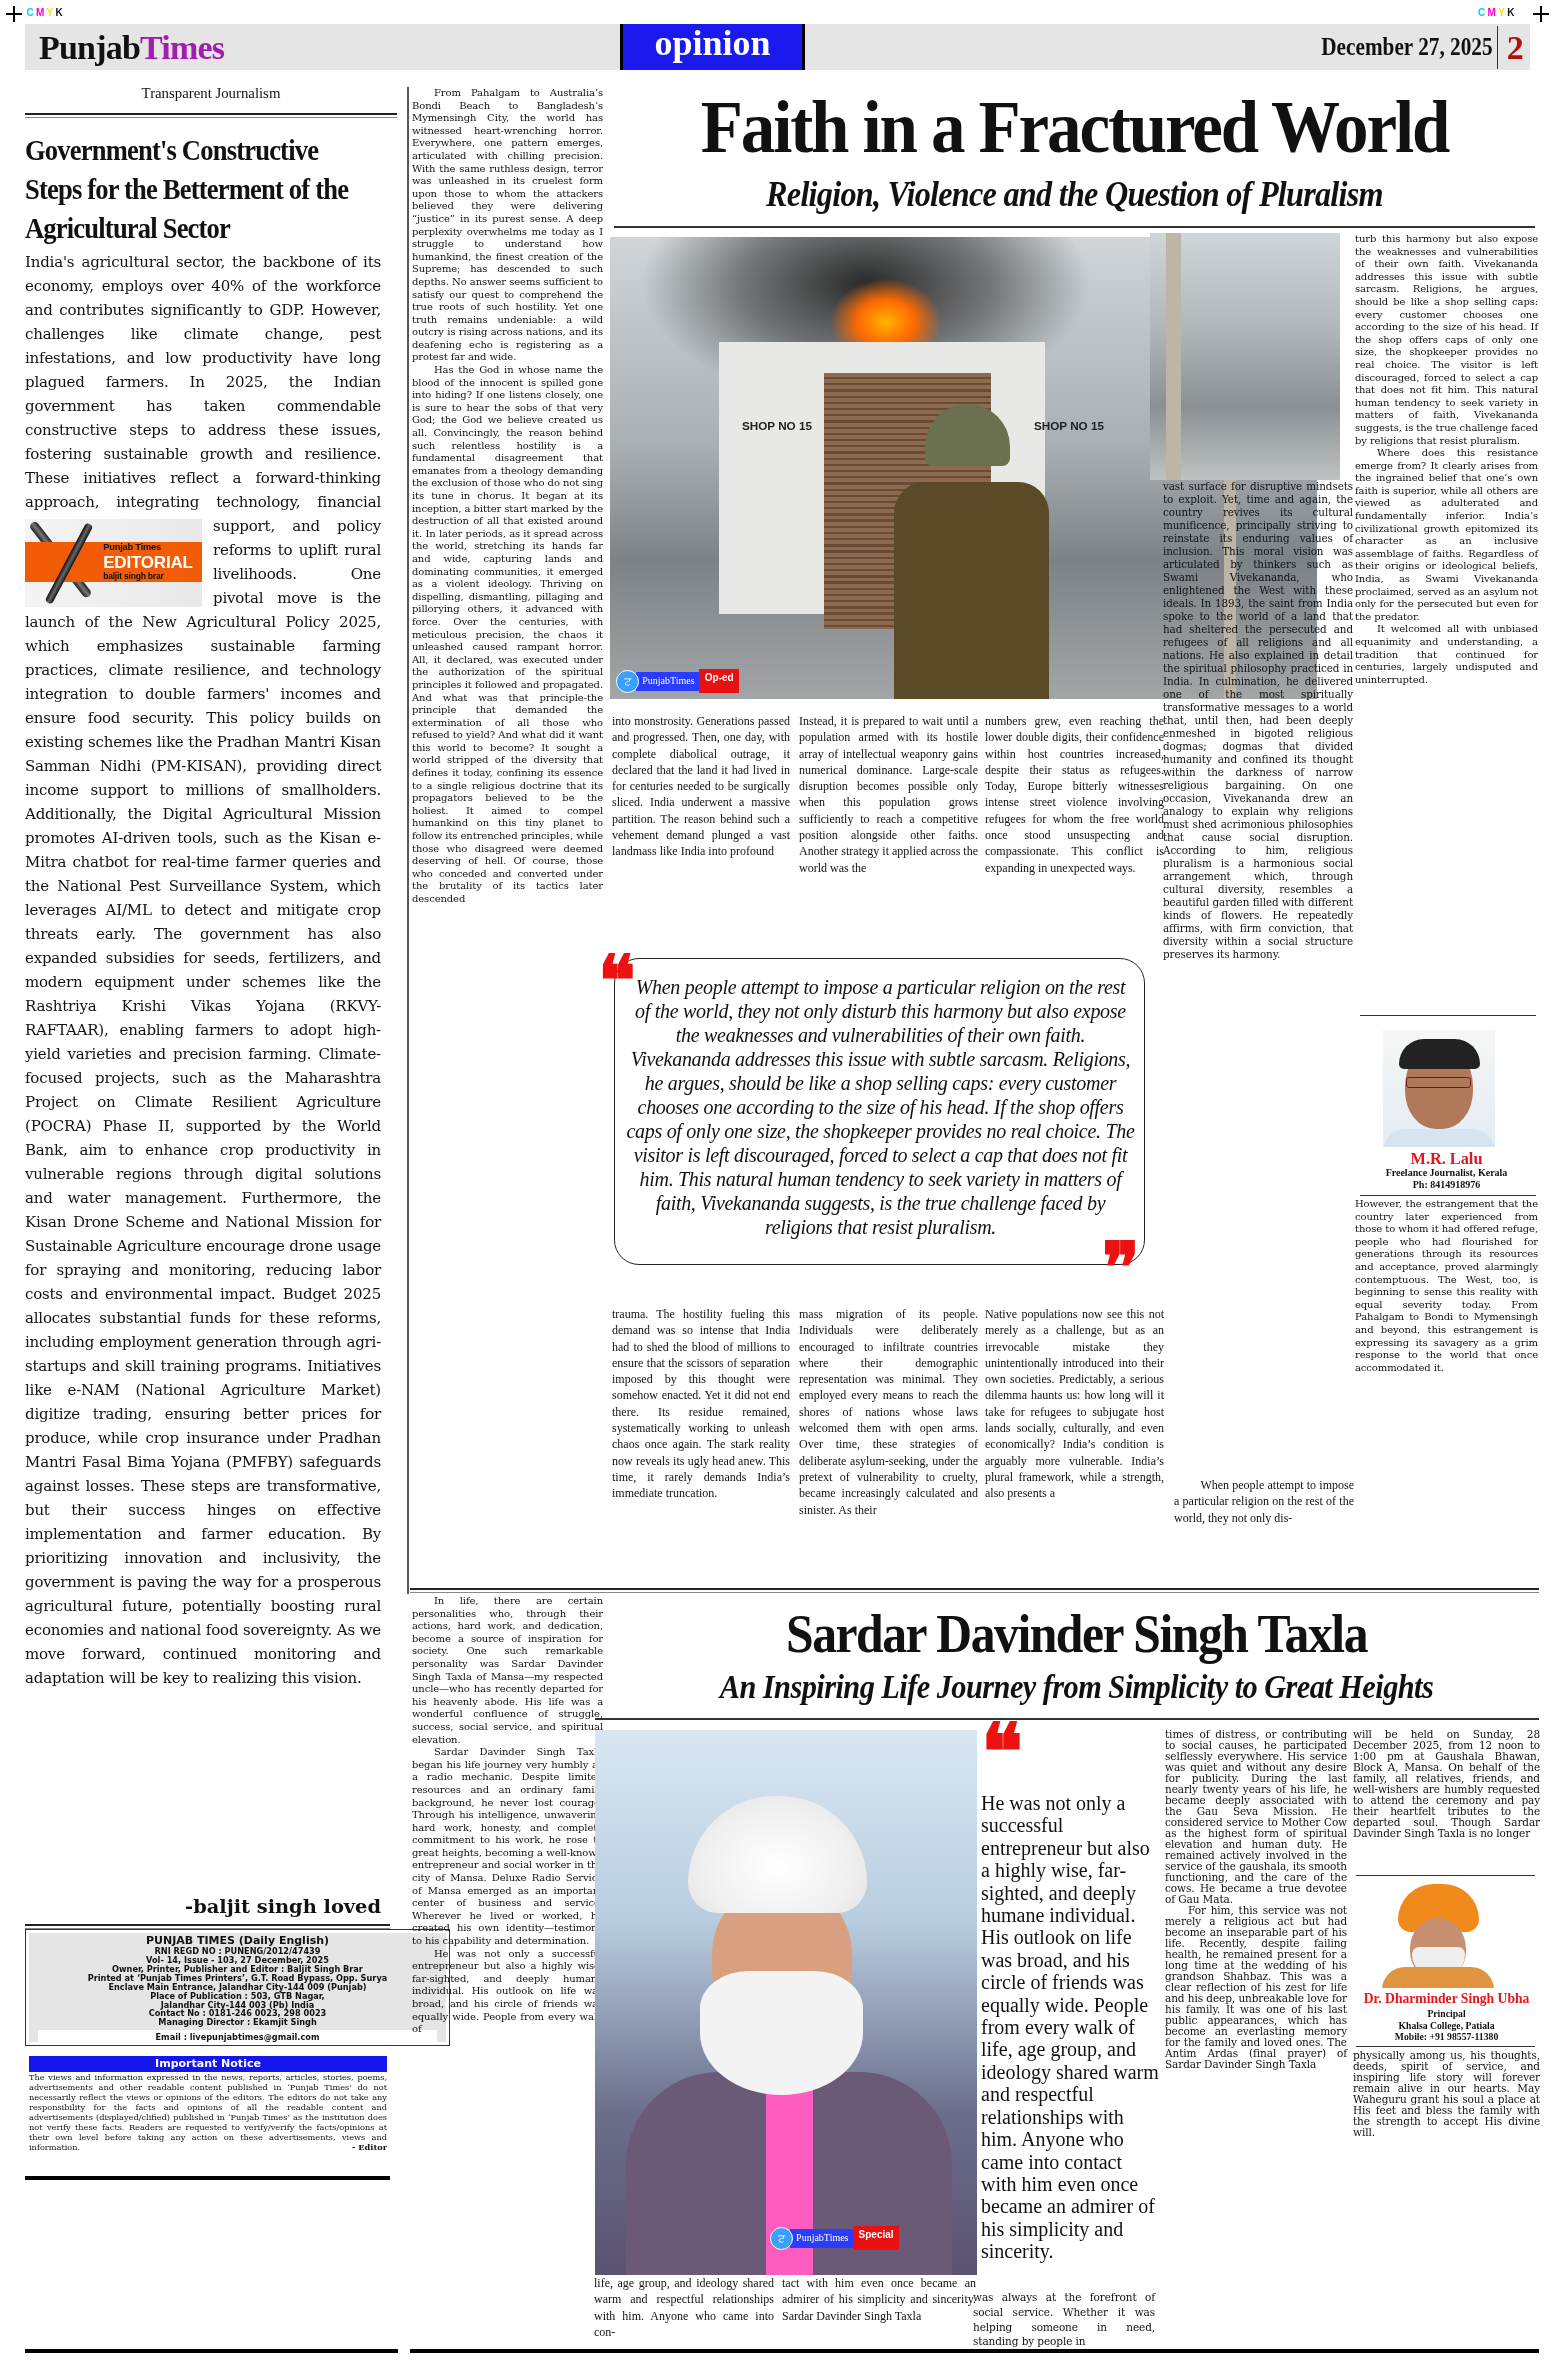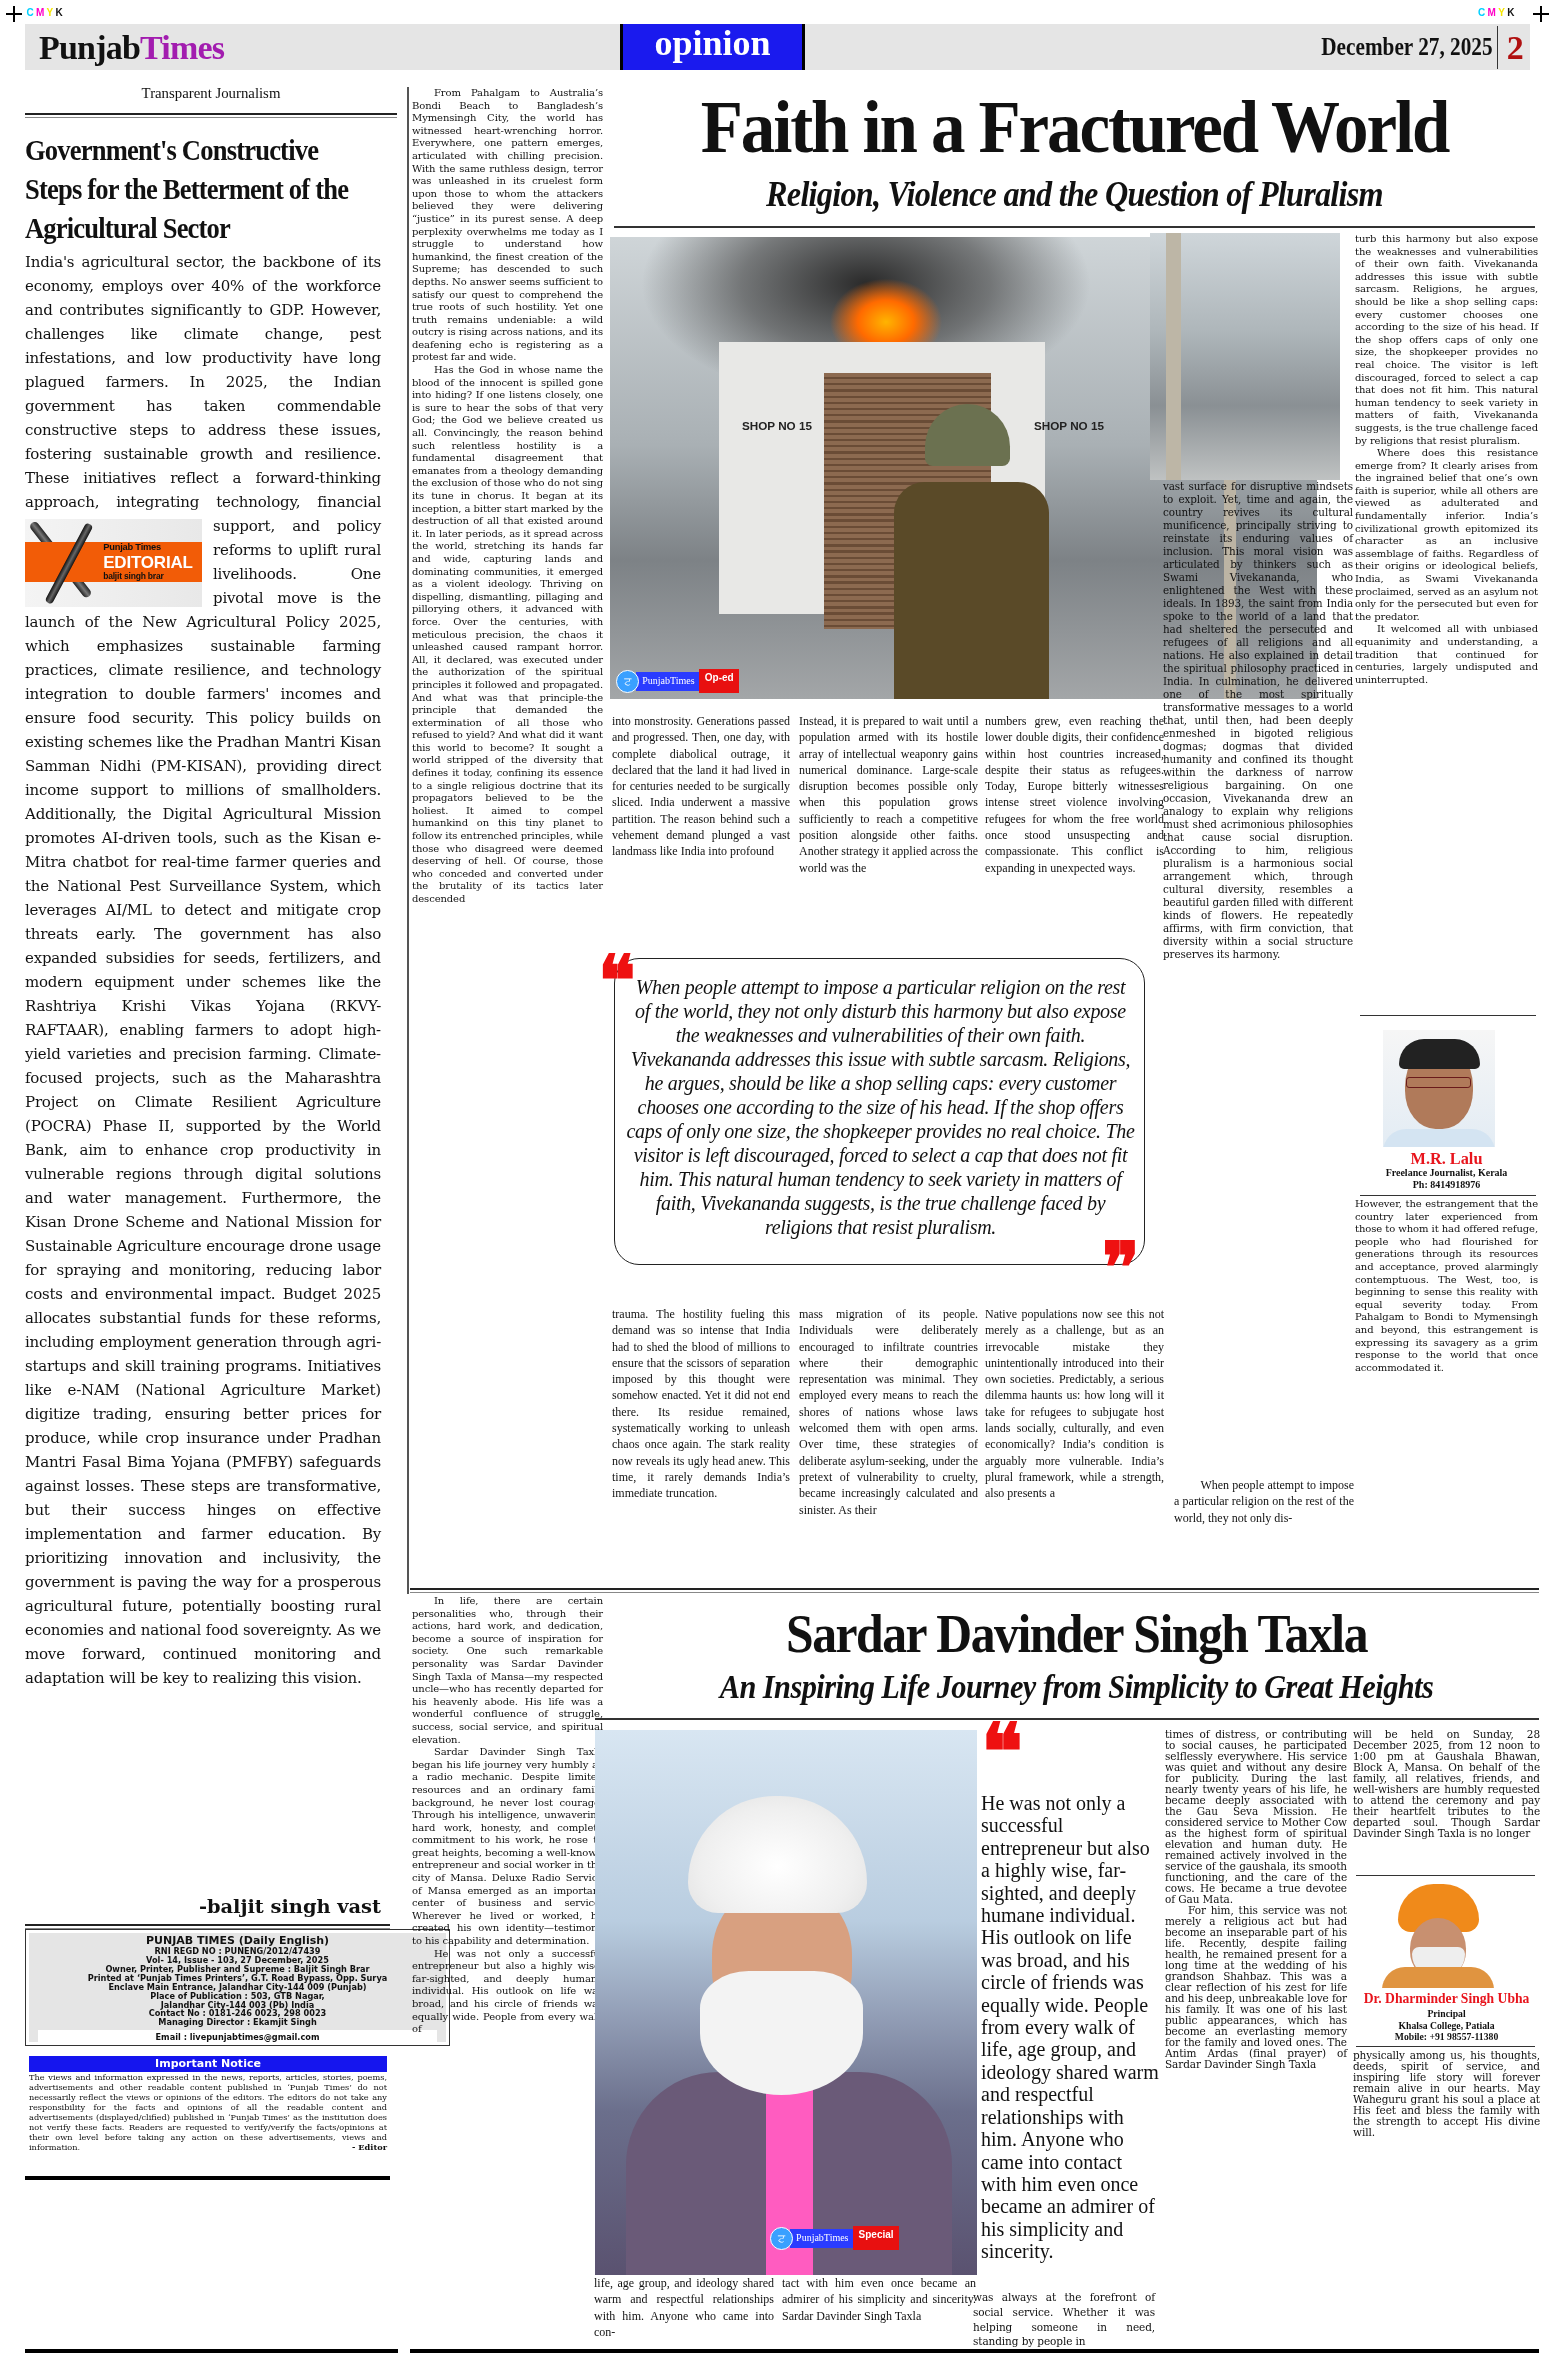--- a/index.html
+++ b/index.html
@@ -103,28 +103,28 @@
     <div class="band"></div>
     <div class="pen2"></div>
     <div class="lbl">
         <div class="l1">Punjab Times</div>
         <div class="l2">EDITORIAL</div>
         <div class="l3">baljit singh brar</div>
       </div>
   </div>
   <span>reforms to uplift rural livelihoods. One pivotal move is the launch of the New Agricultural Policy 2025, which emphasizes sustainable farming practices, climate resilience, and technology integration to double farmers' incomes and ensure food security. This policy builds on existing schemes like the Pradhan Mantri Kisan Samman Nidhi (PM-KISAN), providing direct income support to millions of smallholders. Additionally, the Digital Agricultural Mission promotes AI-driven tools, such as the Kisan e-Mitra chatbot for real-time farmer queries and the National Pest Surveillance System, which leverages AI/ML to detect and mitigate crop threats early. The government has also expanded subsidies for seeds, fertilizers, and modern equipment under schemes like the Rashtriya Krishi Vikas Yojana (RKVY-RAFTAAR), enabling farmers to adopt high-yield varieties and precision farming. Climate-focused projects, such as the Maharashtra Project on Climate Resilient Agriculture (POCRA) Phase II, supported by the World Bank, aim to enhance crop productivity in vulnerable regions through digital solutions and water management. Furthermore, the Kisan Drone Scheme and National Mission for Sustainable Agriculture encourage drone usage for spraying and monitoring, reducing labor costs and environmental impact. Budget 2025 allocates substantial funds for these reforms, including employment generation through agri-startups and skill training programs. Initiatives like e-NAM (National Agriculture Market) digitize trading, ensuring better prices for produce, while crop insurance under Pradhan Mantri Fasal Bima Yojana (PMFBY) safeguards against losses. These steps are transformative, but their success hinges on effective implementation and farmer education. By prioritizing innovation and inclusivity, the government is paving the way for a prosperous agricultural future, potentially boosting rural economies and national food sovereignty. As we move forward, continued monitoring and adaptation will be key to realizing this vision.</span>
 </article>
-<div class="abs sig">-baljit singh vast</div>
+<div class="abs sig">-baljit singh loved</div>
 <div class="abs dbl" style="left:25px;top:1924px;width:365px"></div>
 <section class="abs imprint">
   <div class="in">
     <div class="t1">PUNJAB TIMES (Daily English)</div>
     <div>RNI REGD NO : PUNENG/2012/47439</div>
     <div>Vol- 14, Issue - 103, 27 December, 2025</div>
-    <div>Owner, Printer, Publisher and Supreme : Baljit Singh Brar</div>
+    <div>Owner, Printer, Publisher and Editor : Baljit Singh Brar</div>
     <div>Printed at ‘Punjab Times Printers’, G.T. Road Bypass, Opp. Surya</div>
     <div>Enclave Main Entrance, Jalandhar City-144 009 (Punjab)</div>
     <div>Place of Publication : 503, GTB Nagar,</div>
     <div>Jalandhar City-144 003 (Pb) India</div>
     <div>Contact No : 0181-246 0023, 298 0023</div>
     <div>Managing Director : Ekamjit Singh</div>
     <div class="em">Email : livepunjabtimes@gmail.com</div>
   </div>
 </section>
 <div class="abs notice-h">Important Notice</div>

